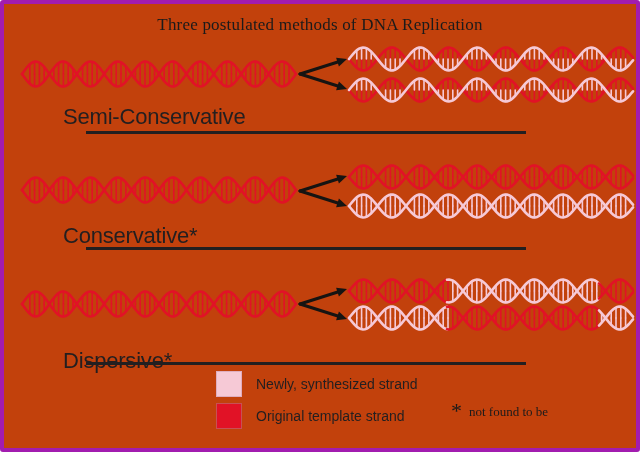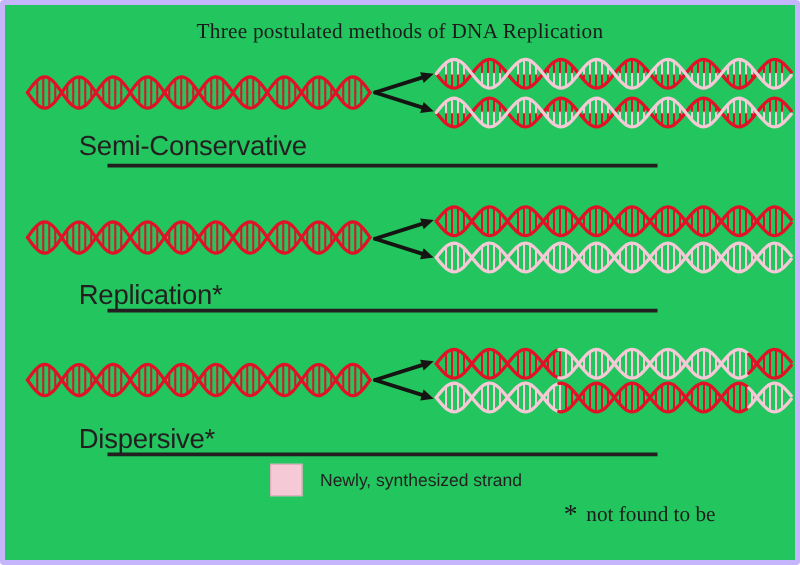--- a/index.html
+++ b/index.html
@@ -1,22 +1,22 @@
 <!DOCTYPE html>
 <html><head>
 <meta charset="utf-8">
 <style>
   html,body{margin:0;padding:0;background:#fff;}
   .frame{
     position:relative;
     width:640px;height:452px;
     box-sizing:border-box;
-    border:4px solid #c4b5fd;
+    border:4px solid #a21caf;
     border-radius:3px;
-    background:#22c55e;
+    background:#c2410c;
     overflow:hidden;
     font-family:"Liberation Sans", sans-serif;
   }
   .title{
     position:absolute;top:11px;left:0;right:0;
     text-align:center;
     font-family:"Liberation Serif", serif;
     font-size:17px;
     color:#1b1b1b;
     letter-spacing:.2px;
@@ -25,21 +25,21 @@
   .row-label{
     position:absolute;left:59px;
     font-size:22px;
     color:#231f20;
     letter-spacing:-0.2px;
   }
   .row-divider{
     position:absolute;left:82px;width:440px;height:3px;
     background:#231f20;
   }
-  .lbl0{top:100px}.lbl1{top:219px}.lbl2{top:334px}
+  .lbl0{top:100px}.lbl1{top:219px}.lbl2{top:344px}
   .div0{top:127px}.div1{top:243px}.div2{top:358px}
   .legend{
     position:absolute;left:212px;top:367px;
     display:flex;flex-direction:column;gap:6px;
   }
   .legend-item{display:flex;align-items:center;}
   .swatch{
     width:26px;height:26px;
     box-sizing:border-box;
     border:1px solid transparent;
@@ -53,21 +53,21 @@
   .footnote{
     position:absolute;left:447px;top:397px;
     display:flex;
     font-family:"Liberation Serif", serif;
     color:#1b1b1b;
   }
   .footnote-star{
     font-size:22px;line-height:20px;
     margin-right:7px;
   }
-  .footnote-lines{font-size:17px;line-height:21px;}
+  .footnote-lines{font-size:13px;line-height:21px;}
 </style>
 </head>
 <body>
 
 <div class="frame">
 
   <div class="title">Three postulated methods of DNA Replication</div>
 
   <section>
     <svg class="helix" viewBox="0 0 274 30" style="left: 18px; top: 55px; width: 274px; height: 30px;">
@@ -644,21 +644,21 @@
         <line x1="262.2000000000003" y1="14" x2="262.2000000000003" y2="20.759530401363694" stroke="#f6c9d6" stroke-width="1.6" stroke-linecap="round"></line>
         <line x1="267.0000000000003" y1="3.4686067434666903" x2="267.0000000000003" y2="14" stroke="#f6c9d6" stroke-width="1.6" stroke-linecap="round"></line>
         <line x1="267.0000000000003" y1="14" x2="267.0000000000003" y2="24.53139325653331" stroke="#f6c9d6" stroke-width="1.6" stroke-linecap="round"></line>
         <line x1="271.8000000000003" y1="2.5769434369332007" x2="271.8000000000003" y2="14" stroke="#f6c9d6" stroke-width="1.6" stroke-linecap="round"></line>
         <line x1="271.8000000000003" y1="14" x2="271.8000000000003" y2="25.4230565630668" stroke="#f6c9d6" stroke-width="1.6" stroke-linecap="round"></line>
         <line x1="276.6000000000003" y1="4.809338035708585" x2="276.6000000000003" y2="14" stroke="#f6c9d6" stroke-width="1.6" stroke-linecap="round"></line>
         <line x1="276.6000000000003" y1="14" x2="276.6000000000003" y2="23.190661964291415" stroke="#f6c9d6" stroke-width="1.6" stroke-linecap="round"></line>
         <polyline points="0.0,14.0 2.0,16.5 4.0,18.9 6.0,21.1 8.0,22.9 10.0,24.3 12.0,25.1 14.0,25.5 16.0,25.3 18.0,24.5 20.0,23.3 22.0,21.6 24.0,19.5 26.0,17.1 28.0,14.6 30.0,12.1 32.0,9.7 34.0,7.4 36.0,5.5 38.0,4.0 40.0,3.0 42.0,2.5 44.0,2.6 46.0,3.2 48.0,4.4 50.0,6.0 52.0,8.0 54.0,10.3 56.0,12.7 58.0,15.3 60.0,17.7 62.0,20.0 64.0,22.0 66.0,23.6 68.0,24.8 70.0,25.4 72.0,25.5 74.0,25.0 76.0,24.0 78.0,22.5 80.0,20.6 82.0,18.3 84.0,15.9 86.0,13.4 88.0,10.9 90.0,8.5 92.0,6.4 94.0,4.7 96.0,3.5 98.0,2.7 100.0,2.5 102.0,2.9 104.0,3.7 106.0,5.1 108.0,6.9 110.0,9.1 112.0,11.5 114.0,14.0 116.0,16.5 118.0,18.9 120.0,21.1 122.0,22.9 124.0,24.3 126.0,25.1 128.0,25.5 130.0,25.3 132.0,24.5 134.0,23.3 136.0,21.6 138.0,19.5 140.0,17.1 142.0,14.6 144.0,12.1 146.0,9.7 148.0,7.4 150.0,5.5 152.0,4.0 154.0,3.0 156.0,2.5 158.0,2.6 160.0,3.2 162.0,4.4 164.0,6.0 166.0,8.0 168.0,10.3 170.0,12.7 172.0,15.3 174.0,17.7 176.0,20.0 178.0,22.0 180.0,23.6 182.0,24.8 184.0,25.4 186.0,25.5 188.0,25.0 190.0,24.0 192.0,22.5 194.0,20.6 196.0,18.3 198.0,15.9 200.0,13.4 202.0,10.9 204.0,8.5 206.0,6.4 208.0,4.7 210.0,3.5 212.0,2.7 214.0,2.5 216.0,2.9 218.0,3.7 220.0,5.1 222.0,6.9 224.0,9.1 226.0,11.5 228.0,14.0 230.0,16.5 232.0,18.9 234.0,21.1 236.0,22.9 238.0,24.3 240.0,25.1 242.0,25.5 244.0,25.3 246.0,24.5 248.0,23.3 250.0,21.6 252.0,19.5 254.0,17.1 256.0,14.6 258.0,12.1 260.0,9.7 262.0,7.4 264.0,5.5 266.0,4.0 268.0,3.0 270.0,2.5 272.0,2.6 274.0,3.2 276.0,4.4 278.0,6.0 280.0,8.0 282.0,10.3 284.0,12.7" fill="none" stroke="#f6c9d6" stroke-width="2.6" stroke-linecap="round"></polyline>
         <polyline points="0.0,14.0 2.0,11.5 4.0,9.1 6.0,6.9 8.0,5.1 10.0,3.7 12.0,2.9 14.0,2.5 16.0,2.7 18.0,3.5 20.0,4.7 22.0,6.4 24.0,8.5 26.0,10.9 28.0,13.4 30.0,15.9 32.0,18.3 34.0,20.6 36.0,22.5 38.0,24.0 40.0,25.0 42.0,25.5 44.0,25.4 46.0,24.8 48.0,23.6 50.0,22.0 52.0,20.0 54.0,17.7 56.0,15.3 58.0,12.7 60.0,10.3 62.0,8.0 64.0,6.0 66.0,4.4 68.0,3.2 70.0,2.6 72.0,2.5 74.0,3.0 76.0,4.0 78.0,5.5 80.0,7.4 82.0,9.7 84.0,12.1 86.0,14.6 88.0,17.1 90.0,19.5 92.0,21.6 94.0,23.3 96.0,24.5 98.0,25.3 100.0,25.5 102.0,25.1 104.0,24.3 106.0,22.9 108.0,21.1 110.0,18.9 112.0,16.5 114.0,14.0 116.0,11.5 118.0,9.1 120.0,6.9 122.0,5.1 124.0,3.7 126.0,2.9 128.0,2.5 130.0,2.7 132.0,3.5 134.0,4.7 136.0,6.4 138.0,8.5 140.0,10.9 142.0,13.4 144.0,15.9 146.0,18.3 148.0,20.6 150.0,22.5 152.0,24.0 154.0,25.0 156.0,25.5 158.0,25.4 160.0,24.8 162.0,23.6 164.0,22.0 166.0,20.0 168.0,17.7 170.0,15.3 172.0,12.7 174.0,10.3 176.0,8.0 178.0,6.0 180.0,4.4 182.0,3.2 184.0,2.6 186.0,2.5 188.0,3.0 190.0,4.0 192.0,5.5 194.0,7.4 196.0,9.7 198.0,12.1 200.0,14.6 202.0,17.1 204.0,19.5 206.0,21.6 208.0,23.3 210.0,24.5 212.0,25.3 214.0,25.5 216.0,25.1 218.0,24.3 220.0,22.9 222.0,21.1 224.0,18.9 226.0,16.5 228.0,14.0 230.0,11.5 232.0,9.1 234.0,6.9 236.0,5.1 238.0,3.7 240.0,2.9 242.0,2.5 244.0,2.7 246.0,3.5 248.0,4.7 250.0,6.4 252.0,8.5 254.0,10.9 256.0,13.4 258.0,15.9 260.0,18.3 262.0,20.6 264.0,22.5 266.0,24.0 268.0,25.0 270.0,25.5 272.0,25.4 274.0,24.8 276.0,23.6 278.0,22.0 280.0,20.0 282.0,17.7 284.0,15.3" fill="none" stroke="#f6c9d6" stroke-width="2.6" stroke-linecap="round"></polyline>
       </svg>
-    <div class="row-label lbl1">Replication*</div>
+    <div class="row-label lbl1">Conservative*</div>
     <div class="row-divider div1"></div>
   </section>
 
   <section>
     <svg class="helix" viewBox="0 0 274 30" style="left: 18px; top: 285px; width: 274px; height: 30px;">
         <line x1="7.8" y1="24.747309972374836" x2="7.8" y2="15" stroke="#e11226" stroke-width="1.6" stroke-linecap="round"></line>
         <line x1="7.8" y1="15" x2="7.8" y2="5.252690027625162" stroke="#e11226" stroke-width="1.6" stroke-linecap="round"></line>
         <line x1="12.6" y1="27.400713947671044" x2="12.6" y2="15" stroke="#e11226" stroke-width="1.6" stroke-linecap="round"></line>
         <line x1="12.6" y1="15" x2="12.6" y2="2.5992860523289547" stroke="#e11226" stroke-width="1.6" stroke-linecap="round"></line>
         <line x1="17.4" y1="26.39195109725474" x2="17.4" y2="15" stroke="#e11226" stroke-width="1.6" stroke-linecap="round"></line>
@@ -954,20 +954,24 @@
       </svg>
     <div class="row-label lbl2">Dispersive*</div>
     <div class="row-divider div2"></div>
   </section>
 
   <div class="legend">
     <div class="legend-item">
       <span class="swatch" style="background: rgb(246, 201, 214); border-color: rgb(223, 174, 191);"></span>
       <span class="legend-label">Newly, synthesized strand</span>
     </div>
+    <div class="legend-item">
+      <span class="swatch" style="background: rgb(225, 18, 38); border-color: rgb(201, 79, 85);"></span>
+      <span class="legend-label">Original template strand</span>
+    </div>
   </div>
 
   <div class="footnote">
     <span class="footnote-star">*</span>
     <span class="footnote-lines">
       <span>not found to be</span><br>
     </span>
   </div>
 
 </div>

